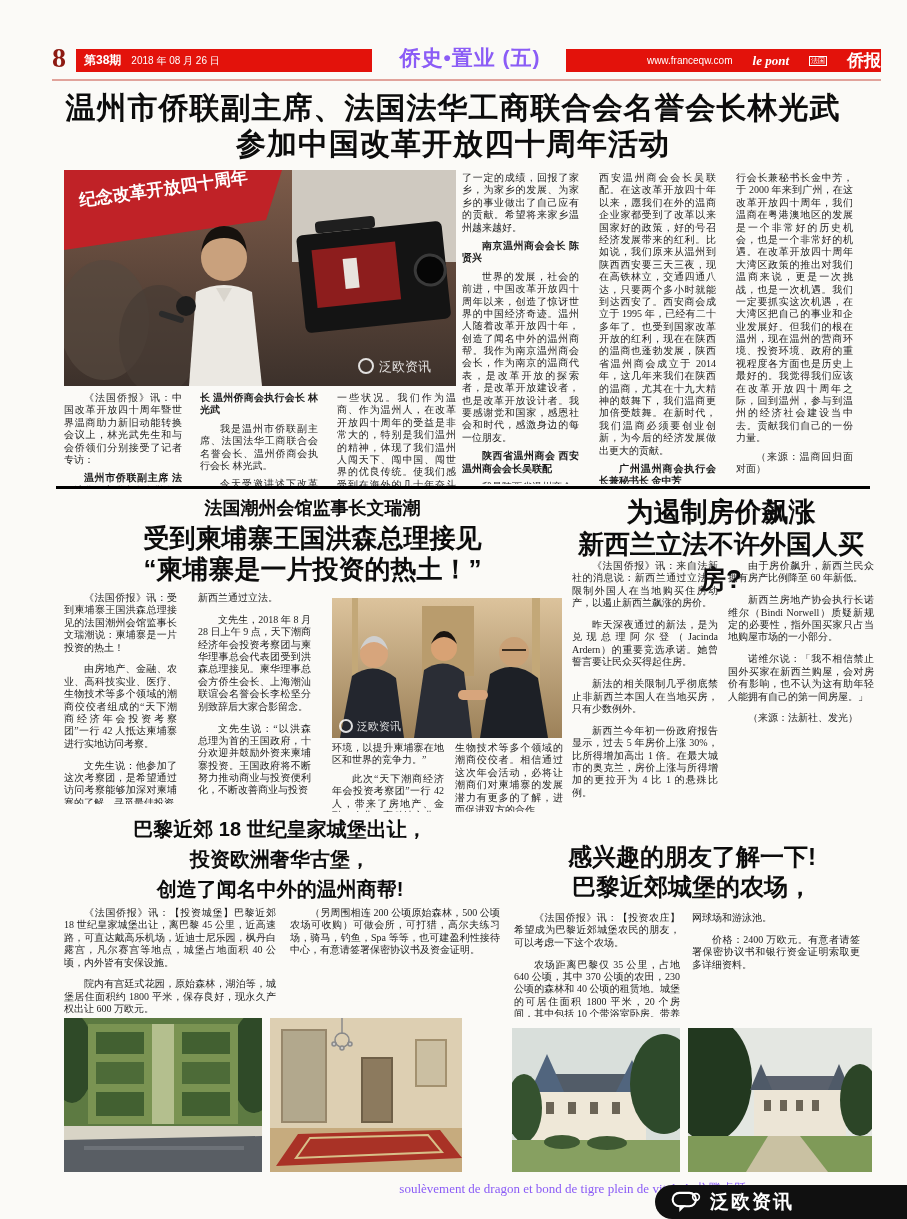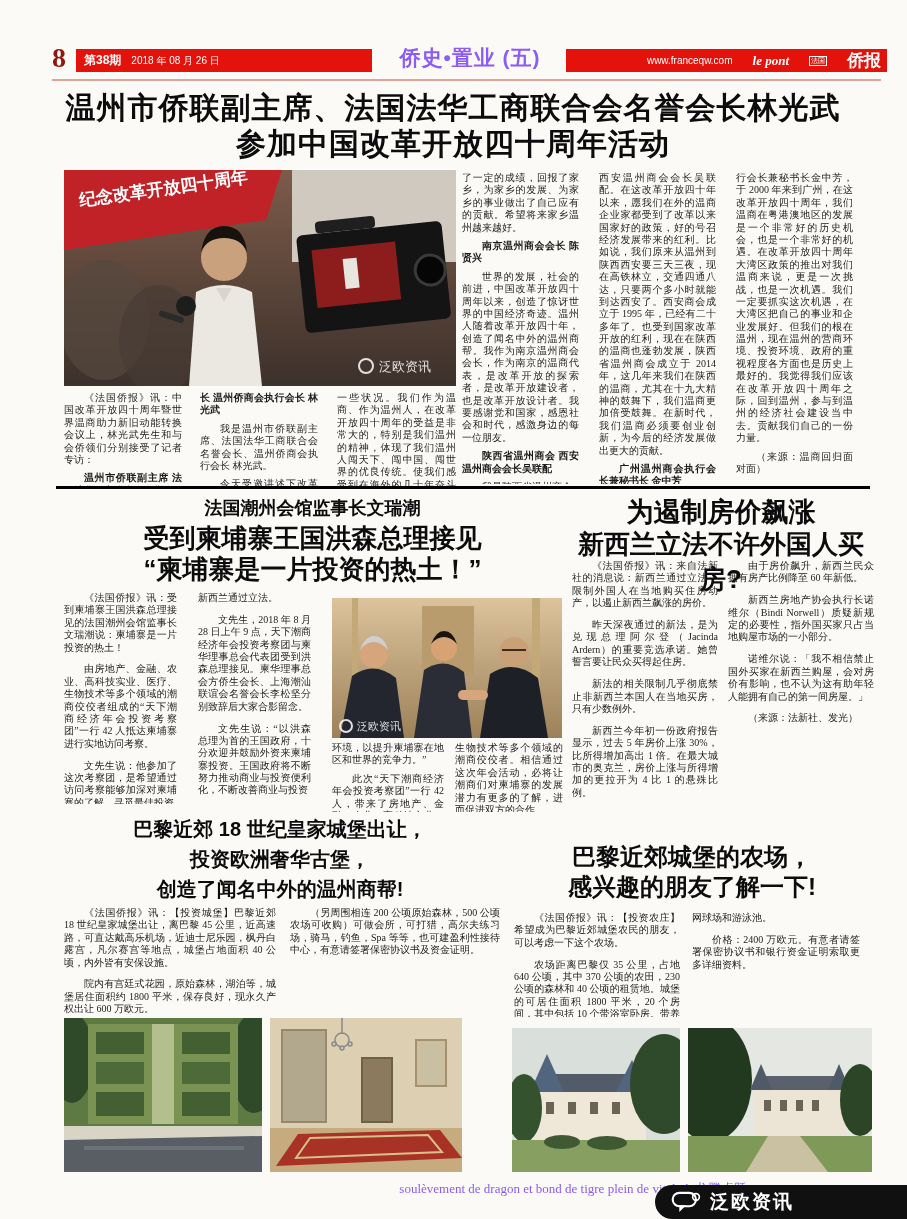--- a/index.html
+++ b/index.html
@@ -4,21 +4,21 @@
 <style>
   html,body{margin:0;padding:0;background:#e9e7e2;font-family:"Liberation Serif","DejaVu Serif",serif;}
   .page{position:relative;width:907px;height:1219px;margin:0 auto;background:#fbfaf7;overflow:hidden;}
   
   .h-num{position:absolute;left:52px;top:42px;font-size:28px;font-weight:bold;color:#8d1a12;font-family:"Liberation Serif",serif;}
   .h-bar{position:absolute;top:49px;height:23px;background:#e3120b;color:#fff;display:flex;align-items:center;font-family:"Liberation Sans","DejaVu Sans",sans-serif;}
   .h-bar1{left:76px;width:288px;padding-left:8px;gap:10px;}
   .h-issue{font-size:12px;font-weight:bold;}
   .h-date{font-size:10px;}
   .h-title{position:absolute;left:368px;top:44px;width:204px;text-align:center;color:#8b5cf6;font-size:21px;font-weight:900;font-family:"Liberation Sans","DejaVu Sans",sans-serif;letter-spacing:1px;}
-  .h-bar2{left:566px;width:315px;justify-content:flex-end;padding-right:6px;gap:20px;}
+  .h-bar2{left:566px;width:315px;justify-content:flex-end;gap:20px;}
   .h-web{font-size:10px;}
   .h-lepont{font-size:13px;font-style:italic;font-weight:bold;font-family:"Liberation Serif",serif;}
   .h-cnsm{font-size:7px;border:1px solid #fff;padding:0 1px;line-height:8px;}
   .h-logo{font-size:17px;font-weight:900;}
   .h-rule{position:absolute;left:52px;top:79px;width:829px;height:2px;background:#c0392b;opacity:.45;}
   
   .hl{position:absolute;text-align:center;font-family:"Liberation Sans","DejaVu Sans",sans-serif;font-weight:900;color:#0c0c0c;}
   .a1h{left:56px;top:90px;width:794px;font-size:30px;line-height:36px;letter-spacing:1px;}
   
   .col{position:absolute;font-size:10px;line-height:1.24;text-align:justify;color:#1c1c1c;overflow:hidden;}
@@ -216,22 +216,22 @@
   </div>
   <div class="col gap" style="left:64px;top:907px;width:212px;height:110px;">
       <p>《法国侨报》讯：【投资城堡】巴黎近郊 18 世纪皇家城堡出让，离巴黎 45 公里，近高速路，可直达戴高乐机场，近迪士尼乐园，枫丹白露宫，凡尔赛宫等地点，城堡占地面积 40 公顷，内外皆有安保设施。</p>
       <p>院内有宫廷式花园，原始森林，湖泊等，城堡居住面积约 1800 平米，保存良好，现永久产权出让 600 万欧元。</p>
     </div>
   <div class="col gap" style="left:290px;top:907px;width:210px;height:110px;">
       <p>（另周围相连 200 公顷原始森林，500 公顷农场可收购）可做会所，可打猎，高尔夫练习场，骑马，钓鱼，Spa 等等，也可建盈利性接待中心，有意请签署保密协议书及资金证明。</p>
     </div>
 
   <div class="hl a5h">
+    <div>感兴趣的朋友了解一下!</div>
     <div>巴黎近郊城堡的农场，</div>
-    <div>感兴趣的朋友了解一下!</div>
   </div>
   <div class="col gap" style="left:514px;top:912px;width:166px;height:105px;">
       <p>《法国侨报》讯：【投资农庄】希望成为巴黎近郊城堡农民的朋友，可以考虑一下这个农场。</p>
       <p>农场距离巴黎仅 35 公里，占地 640 公顷，其中 370 公顷的农田，230 公顷的森林和 40 公顷的租赁地。城堡的可居住面积 1800 平米，20 个房间，其中包括 10 个带浴室卧房。带养马场，</p>
     </div>
   <div class="col gap" style="left:692px;top:912px;width:168px;height:105px;">
       <p class="cont">网球场和游泳池。</p>
       <p>价格：2400 万欧元。有意者请签署保密协议书和银行资金证明索取更多详细资料。</p>
     </div>
 

